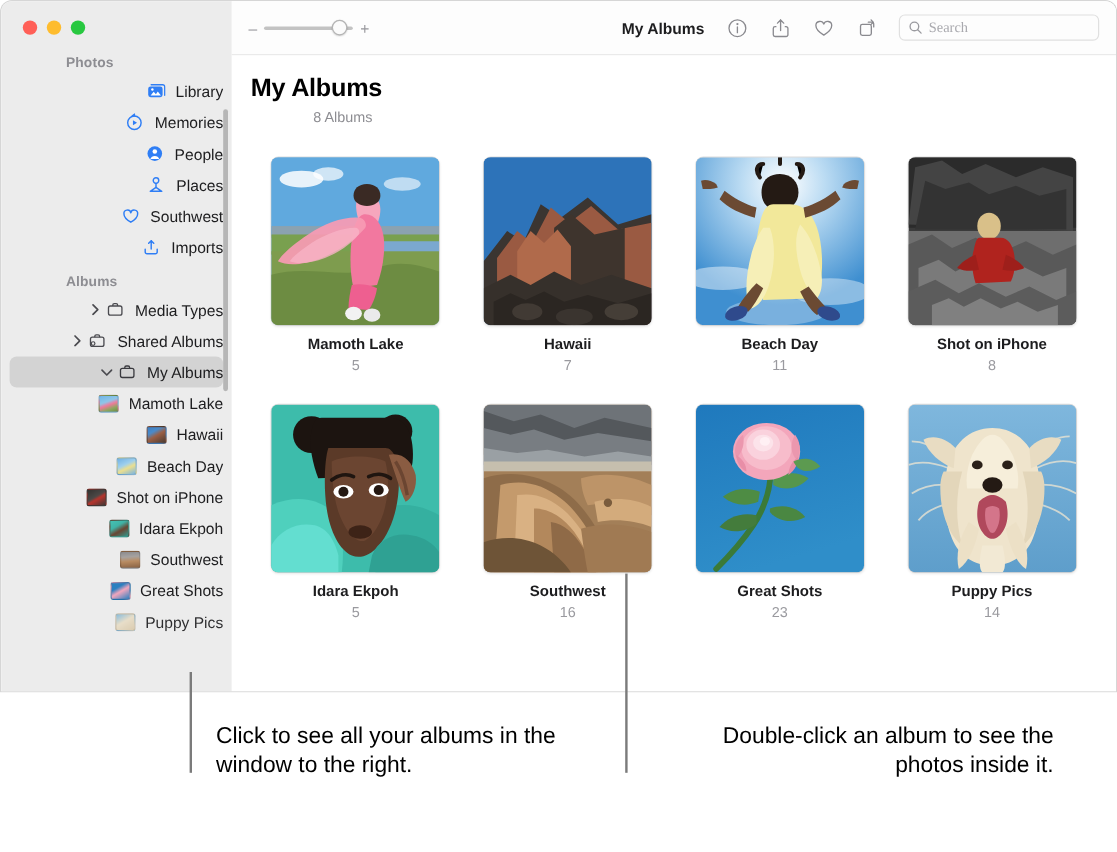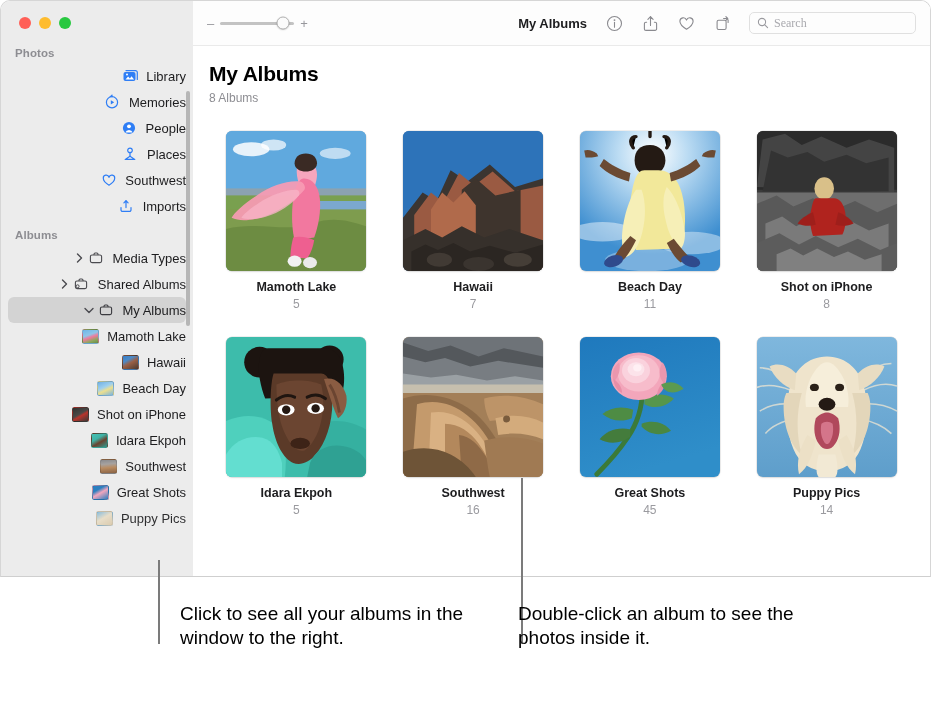--- a/index.html
+++ b/index.html
@@ -33,21 +33,21 @@
   }
   .traffic { display: flex; gap: 8px; padding: 16px 0 0 18px; }
   .tl { width: 12px; height: 12px; border-radius: 50%; }
   .tl.red { background: #ff5f57; }
   .tl.yellow { background: #febc2e; }
   .tl.green { background: #28c840; }
 
   .sb-scroll { padding-top: 12px; }
   .sb-section {
     font-size: 11.5px; color: #8d8d92; font-weight: 600;
-    padding: 6px 0 4px 14px; letter-spacing: .1px;
+    padding: 6px 0 4px 14px; letter-spacing: .1px; margin-left: 40px;
   }
   .sb-row {
     display: flex; align-items: center;
     height: 26px; margin: 0 7px; padding-left: 9px;
     border-radius: 6px; font-size: 13px; color: #1d1d1f;
     position: relative;
     justify-content: flex-end;
   }
   .sb-row.selected { background: #d3d3d3; }
   .sb-ico { width: 17px; height: 17px; flex: 0 0 17px; margin-right: 8px; display: flex; align-items:center; justify-content:center; }
@@ -112,21 +112,21 @@
   .search .sicon { color:#9a9a9f; display:flex; }
   .search input {
     border: none; outline: none; background: transparent;
     font-family: Liberation Serif, serif; font-size: 12px; color: #1d1d1f; width: 100%;
   }
   .search input::placeholder { color: #a9a9ae; }
 
   
   .content { flex: 1; overflow: hidden; padding: 16px 0 0 0; position: relative; }
   .page-title { font-size: 21px; font-weight: 700; color:#000; padding: 0 0 0 16px; letter-spacing:-.2px; }
-  .page-sub { font-size: 12px; color: #8d8d92; padding: 5px 0 0 16px; }
+  .page-sub { font-size: 12px; color: #8d8d92; padding: 5px 0 0 28px; margin-left: 40px; }
 
   .grid {
     display: grid;
     grid-template-columns: repeat(4, 1fr);
     gap: 26px 14px;
     padding: 26px 22px 0 22px;
   }
   .cell { display: flex; flex-direction: column; align-items: center; }
   .cover {
     width: 140px; height: 140px; border-radius: 6px;
@@ -137,21 +137,21 @@
   .cover svg { display:block; width:100%; height:100%; }
   .cell-name { font-size: 12.5px; font-weight: 600; color: #1d1d1f; margin-top: 9px; text-align:center; }
   .cell-count { font-size: 12px; color: #9a9a9f; margin-top: 3px; }
 
   
   .callout { position: absolute; font-size: 19px; line-height: 1.28; color: #000; }
   .cline { position: absolute; width: 1.5px; background: #7b7b7b; }
 
   #callout-1 { left: 180px; top: 602px; width: 320px; }
   #cline-1 { left: 158px; top: 560px; height: 84px; }
-  #callout-2 { left: 518px; top: 602px; width: 330px; }
+  #callout-2 { left: 548px; top: 602px; width: 330px; text-align: right; }
   #cline-2 { left: 521px; top: 478px; height: 166px; }
 </style>
 </head>
 <body>
 
 <div id="root">
 
   <div class="window">
 
     <div class="sidebar">
@@ -555,21 +555,21 @@
                 <ellipse cx="40" cy="23" rx="6" ry="5" fill="#fce3ea"></ellipse>
                 <ellipse cx="41" cy="22" rx="3" ry="2.6" fill="#fff0f4"></ellipse>
                 <path d="M24 32c-2-6 0-11 4-14 1 5 0 10-4 14z" fill="#eb97ae"></path>
                 <path d="M60 33c3-5 2-11-1-15-3 5-3 11 1 15z" fill="#eb97ae"></path>
                 <path d="M30 40c-4-2-6-6-6-10 4 3 6 6 6 10z" fill="#e88ea7"></path>
                 <path d="M55 42c4-3 6-7 6-11-4 3-6 7-6 11z" fill="#e88ea7"></path>
                 <path d="M58 34c6-3 12-2 16 3-6 4-13 4-16-3z" fill="#5c9a50"></path>
               </svg>
             </div>
             <div class="cell-name">Great Shots</div>
-            <div class="cell-count">45</div>
+            <div class="cell-count">23</div>
           </div>
 
           <div class="cell">
             <div class="cover">
               <svg viewBox="0 0 100 100" preserveAspectRatio="none">
                 <defs>
                   <linearGradient id="ppBg" x1="0" y1="0" x2="0" y2="1">
                     <stop offset="0%" stop-color="#7fb7dd"></stop>
                     <stop offset="100%" stop-color="#5e9ecb"></stop>
                   </linearGradient>

